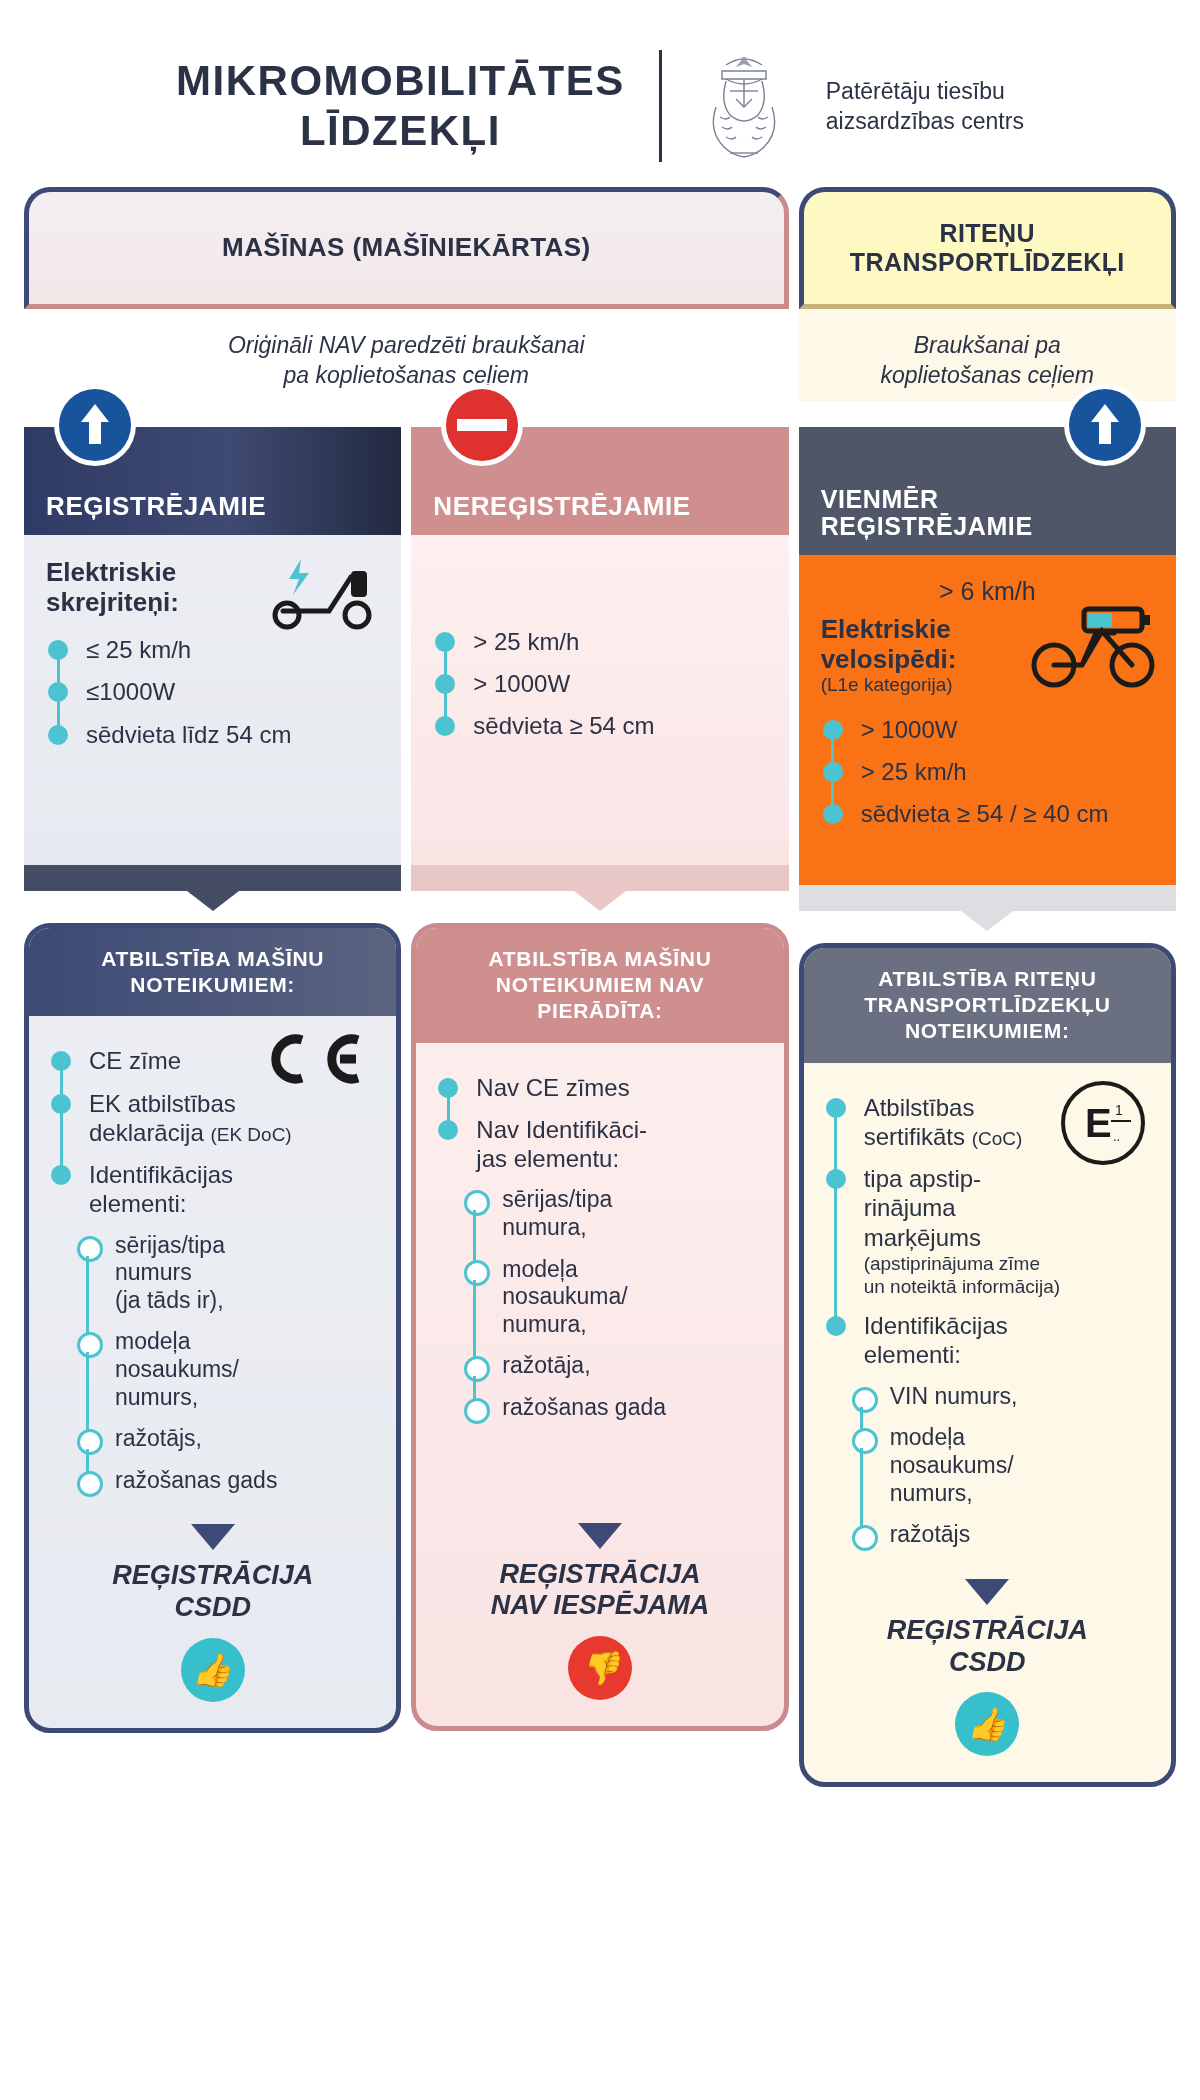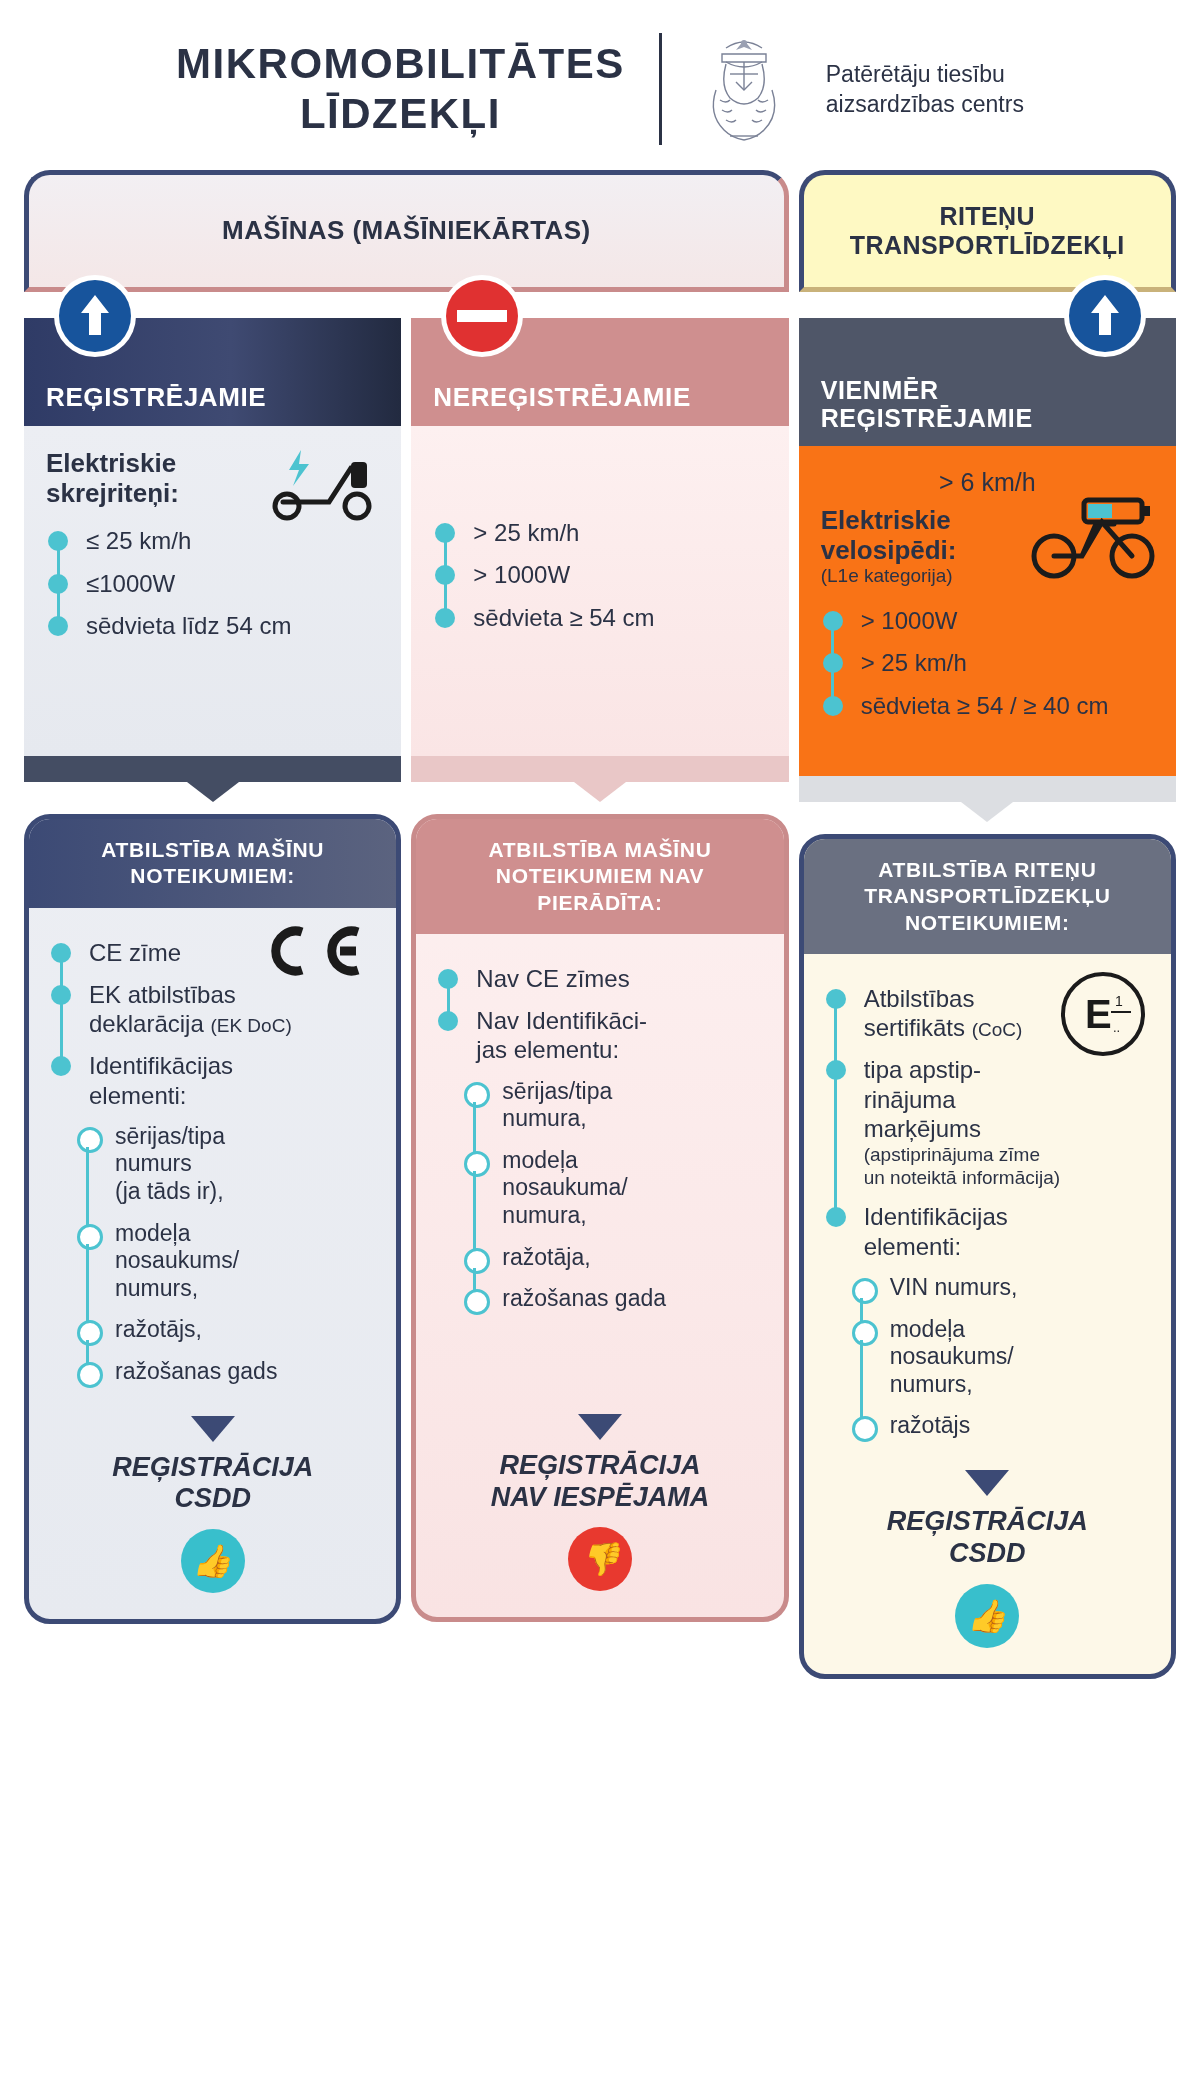--- a/index.html
+++ b/index.html
@@ -3,40 +3,40 @@
 <meta charset="utf-8">
 <style>
   * { box-sizing: border-box; margin: 0; padding: 0; }
   body {
     width: 1200px; height: 2100px;
     background: #ffffff;
     font-family: "Liberation Sans", sans-serif;
     color: #2b3245;
     overflow: hidden;
   }
-  .page { position: relative; width: 1200px; height: 2100px; padding: 0 24px; }
+  .page { position: relative; width: 1200px; height: 2100px; padding: 17px 24px; }
 
   
   .header {
     display: flex; align-items: center; justify-content: center;
     gap: 34px; height: 170px; padding-top: 8px;
   }
   .header-title {
     font-size: 42px; font-weight: bold; letter-spacing: 1.5px;
     line-height: 1.18; text-align: center; color: #2b3245;
     white-space: pre-line;
   }
   .header-divider { width: 3px; height: 112px; background: #2b3245; }
   .crest { width: 96px; height: 118px; flex: none; }
   .header-org {
     font-size: 23px; line-height: 1.32; color: #2b3245; white-space: pre-line;
   }
 
   
-  .columns { display: flex; gap: 10px; align-items: flex-start; justify-content: flex-end; }
+  .columns { display: flex; gap: 10px; align-items: flex-start; }
   .col { width: 383px; position: relative; }
 
   
   .group-head {
     border-radius: 22px 22px 0 0;
     text-align: center;
     font-size: 26px; font-weight: bold; letter-spacing: .4px;
     color: #2b3245; padding: 16px 10px 14px;
     line-height: 1.15; white-space: pre-line;
   }
@@ -204,20 +204,30 @@
   <div class="columns">
     <div class="machines-group">
       <div class="group-head" style="border:none;background:none;padding:0;">MAŠĪNAS (MAŠĪNIEKĀRTAS)</div>
     </div>
     <div class="vehicles-group">
       <div class="group-head" style="border:none;background:none;padding:0;font-size:25px;">RITEŅU
 TRANSPORTLĪDZEKĻI</div>
     </div>
   </div>
 
+  <div class="columns">
+    <div class="band-machines">
+      <div class="group-sub">Oriģināli NAV paredzēti braukšanai
+pa koplietošanas ceļiem</div>
+    </div>
+    <div class="band-vehicles">
+      <div class="group-sub">Braukšanai pa
+koplietošanas ceļiem</div>
+    </div>
+  </div>
 
   <div class="columns" style="margin-top:26px;">
 
     <div class="col">
       <div class="cat-head navy">
         <svg class="badge" viewBox="0 0 86 86">
           <circle cx="43" cy="43" r="41" fill="#fff"></circle>
           <circle cx="43" cy="43" r="36" fill="#17549c"></circle>
           <path d="M43 22 L57 40 H49 V62 H37 V40 H29 Z" fill="#fff"></path>
         </svg>

